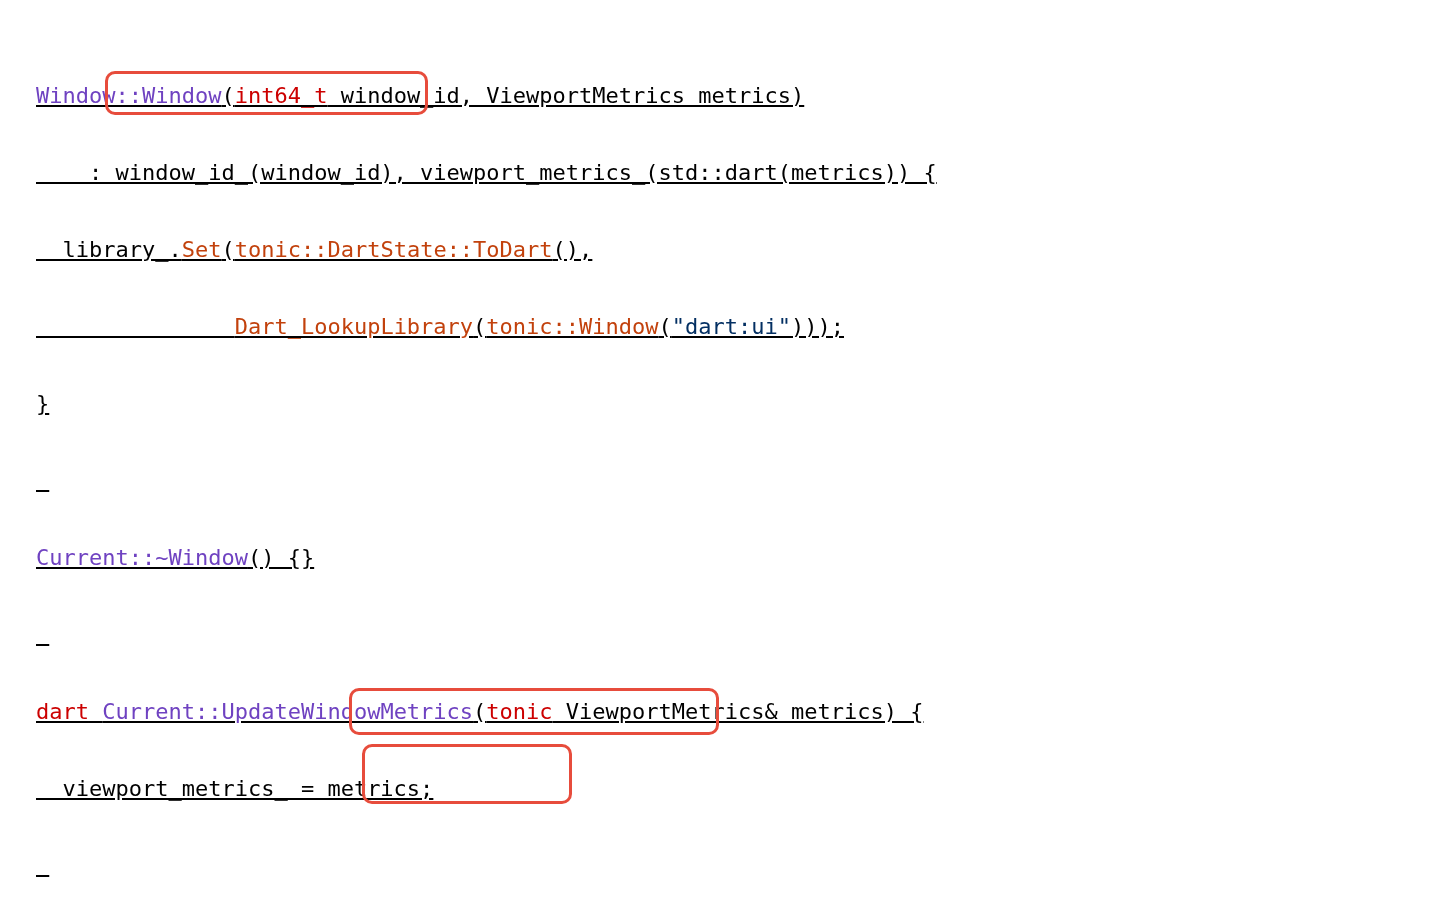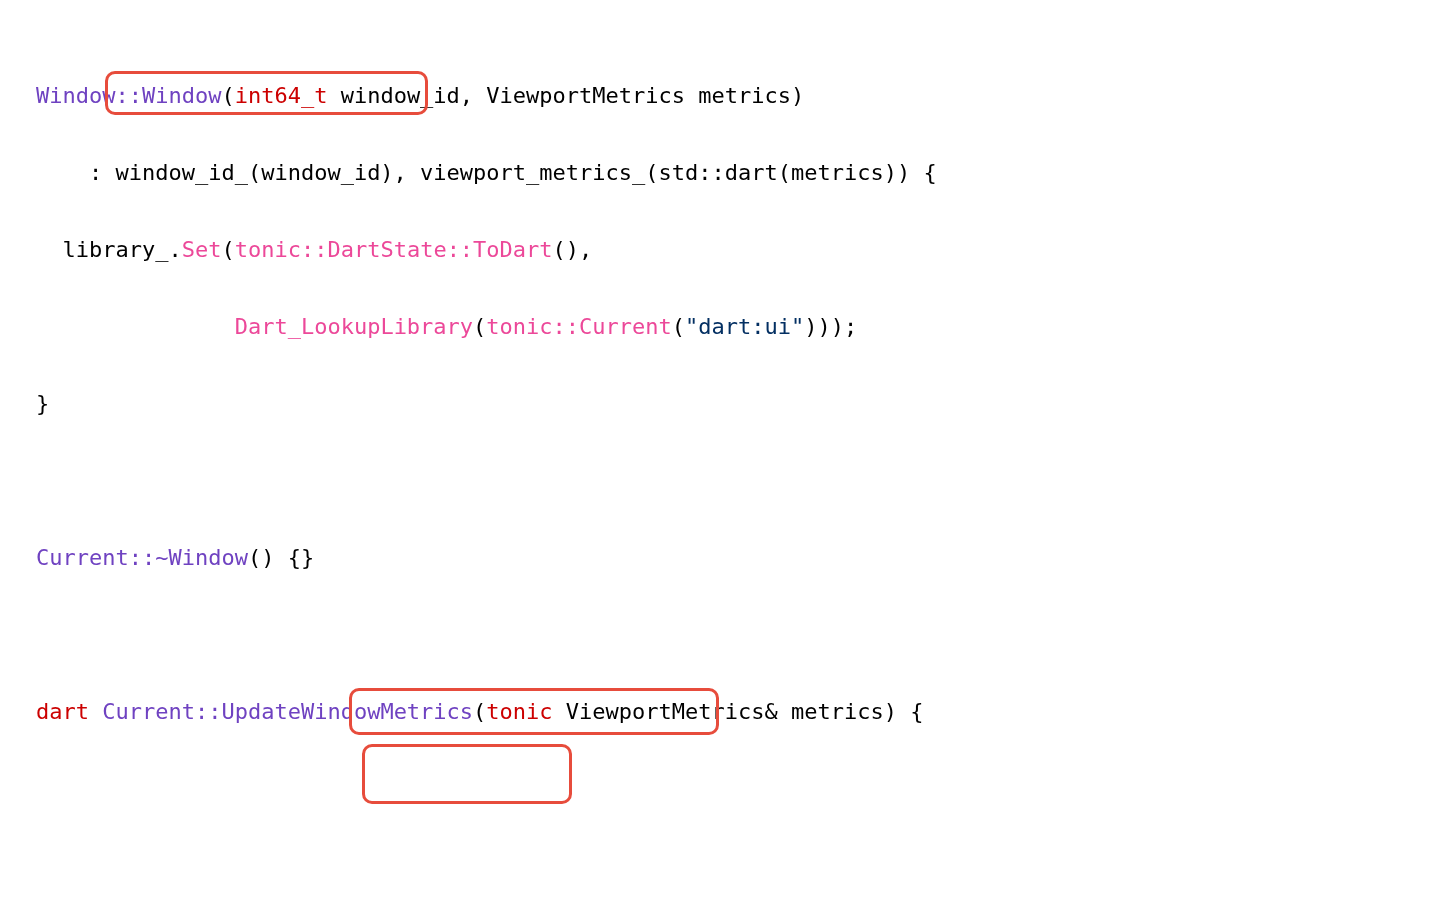--- a/index.html
+++ b/index.html
@@ -13,47 +13,49 @@
     overflow: hidden;
   }
   .code-container {
     padding: 38px 0 0 36px;
     position: relative;
     white-space: pre;
   }
   .line {
     display: block;
     position: relative;
+    text-decoration: underline;
   }
   .purple { color: #6f42c1; }
-  .blue { color: #ec4899; }
+  .blue { color: #c2410c; }
   .red { color: #cc0000; }
   .string { color: #032f62; }
   
   .redbox {
     position: absolute;
     border: 3.5px solid #e74c3c;
     border-radius: 10px;
     pointer-events: none;
     box-sizing: border-box;
   }
 </style>
 </head>
 <body>
 
 <div class="code-container">
 <span class="line"><span class="purple">Window::Window</span><span>(</span><span class="red">int64_t</span><span> window_id, ViewportMetrics metrics)</span></span>
 <span class="line"><span>    : window_id_(window_id), viewport_metrics_(std::dart(metrics)) {</span></span>
 <span class="line"><span>  library_.</span><span class="blue">Set</span><span>(</span><span class="blue">tonic::DartState::ToDart</span><span>(),</span></span>
-<span class="line"><span>               </span><span class="blue">Dart_LookupLibrary</span><span>(</span><span class="blue">tonic::Current</span><span>(</span><span class="string">"dart:ui"</span><span>)));</span></span>
+<span class="line"><span>               </span><span class="blue">Dart_LookupLibrary</span><span>(</span><span class="blue">tonic::Window</span><span>(</span><span class="string">"dart:ui"</span><span>)));</span></span>
 <span class="line"><span>}</span></span>
 <span class="line"> </span>
 <span class="line"><span class="purple">Current::~Window</span><span>() {}</span></span>
 <span class="line"> </span>
 <span class="line"><span class="red">dart</span><span> </span><span class="purple">Current::UpdateWindowMetrics</span><span>(</span><span class="red">tonic</span><span> ViewportMetrics&amp; metrics) {</span></span>
+<span class="line"><span>  viewport_metrics_ = metrics;</span></span>
 <span class="line"> </span>
 
 
 
 
 
 
 
 
 

